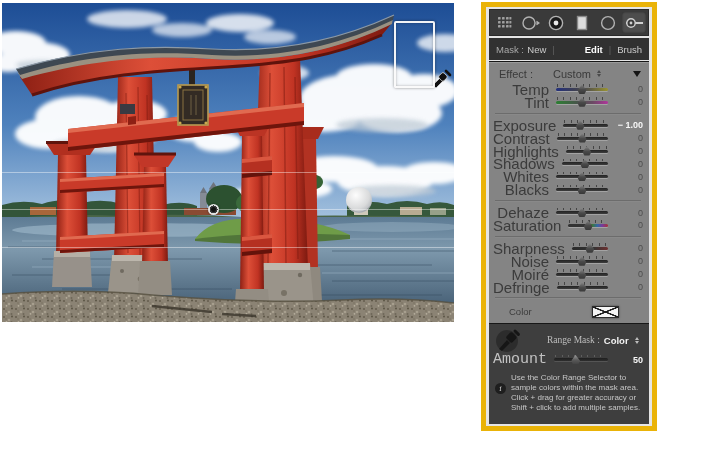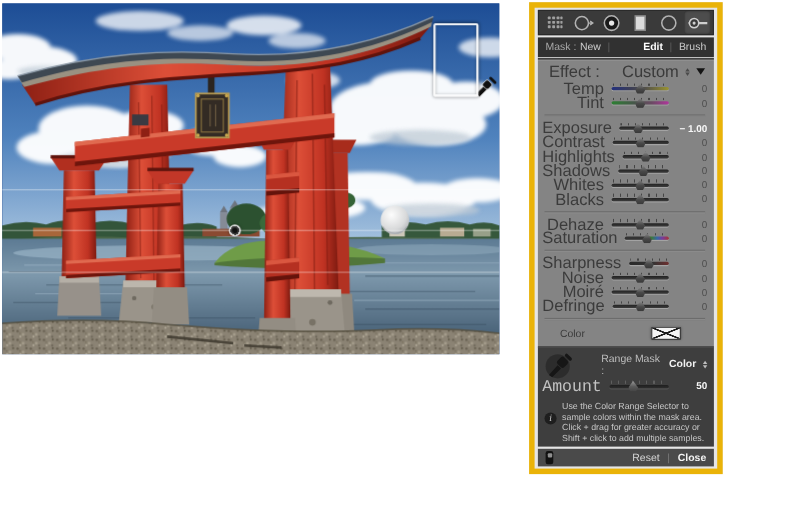--- a/index.html
+++ b/index.html
@@ -26,21 +26,21 @@
 
   .mask-bar{height:22px;background:#313131;display:flex;align-items:center;font-size:9.5px;
             color:#a9a9a9;padding:0 7px;margin-bottom:1px;}
   .mask-btns{margin-left:auto;display:flex;align-items:center;gap:6px;}
   .mbtn{color:#cbcbcb;cursor:default;}
   .mbtn.active{color:#ffffff;font-weight:bold;padding-left:24px;}
   .msep{color:#5e5e5e;}
 
   .effect-panel{background:#848484;border-top:1px solid #171717;border-bottom:1px solid #171717;
                 padding:4px 6px 3px 4px;box-shadow:inset 0 1px 0 rgba(255,255,255,.18);}
-  .effect-header{display:flex;align-items:center;height:15px;font-size:15px;color:#3a3a3a;margin:0 2px 2px 6px;}
+  .effect-header{display:flex;align-items:center;height:15px;font-size:11px;color:#3a3a3a;margin:0 2px 2px 6px;}
   .effect-value{margin-left:20px;}
   .updown{display:inline-flex;flex-direction:column;margin-left:6px;gap:1px;}
   .updown i{display:block;width:0;height:0;border-left:2.5px solid transparent;border-right:2.5px solid transparent;}
   .updown .up{border-bottom:3px solid #4a4a4a;}
   .updown .dn{border-top:3px solid #4a4a4a;}
   .updown.light .up{border-bottom-color:#bdbdbd;}
   .updown.light .dn{border-top-color:#bdbdbd;}
   .disclosure{margin-left:auto;width:0;height:0;border-left:4.5px solid transparent;border-right:4.5px solid transparent;
               border-top:6px solid #141414;}
 
@@ -65,21 +65,21 @@
   .color-label{font-size:9.5px;color:#3b3b3b;margin-left:16px;}
   .color-swatch{margin-left:60px;width:25px;height:10px;background:
       linear-gradient(to top right,transparent 45%,#1c1c1c 47%,#1c1c1c 53%,transparent 55%),
       linear-gradient(to bottom right,transparent 45%,#1c1c1c 47%,#1c1c1c 53%,transparent 55%),#f4f4f4;
       border:1px solid #2c2c2c;box-shadow:0 0 2px rgba(0,0,0,.5);}
 
   .range-section{flex:1;background:#3e3e3e;padding:3px 6px 2px 4px;display:flex;flex-direction:column;}
   .rm-header{display:flex;align-items:center;height:26px;}
   .rm-dropper{position:relative;width:26px;height:26px;margin-left:2px;}
   .rm-dropper .shadow{position:absolute;left:1px;top:3px;width:22px;height:22px;border-radius:50%;background:rgba(0,0,0,.28);}
-  .rm-label{margin-left:26px;font-size:9.5px;color:#bdbdbd;}
+  .rm-label{margin-left:26px;font-size:9.5px;color:#bdbdbd;font-family:Liberation Serif, serif;}
   .rm-value{font-size:9.5px;color:#f2f2f2;font-weight:bold;margin-left:4px;}
   .amount-row .slabel{color:#c2c2c2;flex-basis:52px;font-family:Liberation Mono, monospace;}
   .amount-row .strack{background:linear-gradient(180deg,#1f1f1f,#2e2e2e);box-shadow:0 1px 0 rgba(255,255,255,.12);}
   .amount-row .strack::before{background:repeating-linear-gradient(90deg,rgba(170,170,170,.3) 0 1px,transparent 1px 6.5px);}
   .amount-row .sthumb{background:linear-gradient(180deg,#9d9d9d,#5a5a5a 55%,#444);}
   .info-row{display:flex;margin-top:7px;gap:5px;padding-left:2px;}
   .info-icon{flex:0 0 11px;width:11px;height:11px;border-radius:50%;background:#1e1e1e;color:#cdcdcd;
              font-family:"DejaVu Serif",serif;font-style:italic;font-size:8px;line-height:11px;text-align:center;margin-top:10px;}
   .info-lines{font-size:8px;line-height:9.8px;color:#c6c6c6;}
 
@@ -556,21 +556,14 @@
         <span class="info-icon">i</span>
         <span class="info-lines">
           <div>Use the Color Range Selector to</div>
           <div>sample colors within the mask area.</div>
           <div>Click + drag for greater accuracy or</div>
           <div>Shift + click to add multiple samples.</div>
         </span>
       </div>
     </div>
 
-    <div class="footer">
-      <span class="toggle"></span>
-      <span class="fspacer"></span>
-      <span class="fbtn">Reset</span>
-      <span class="fsep">|</span>
-      <span class="fbtn strong">Close</span>
-    </div>
   </div>
 </div>
 
 </body></html>

